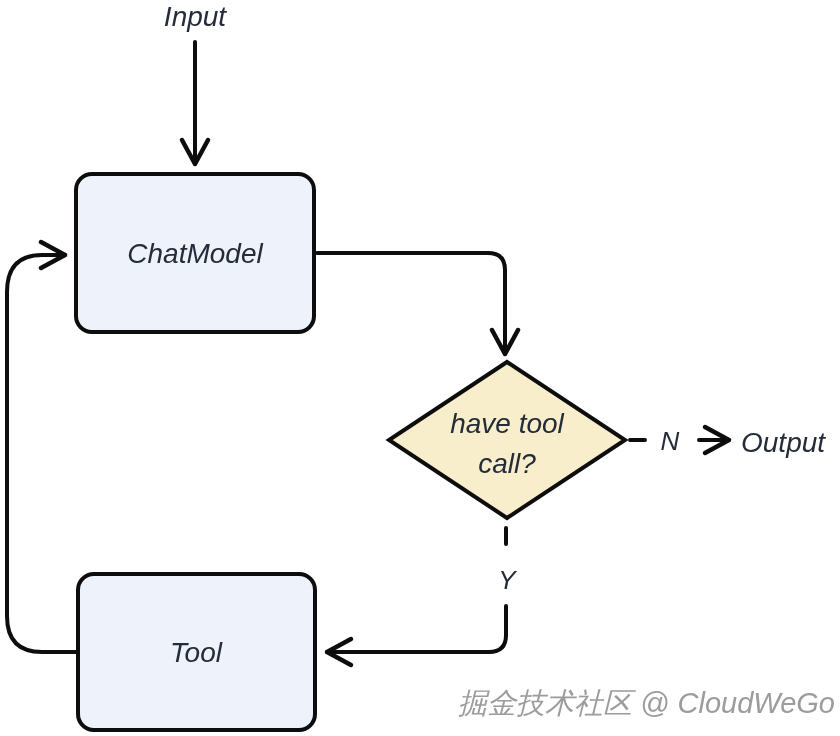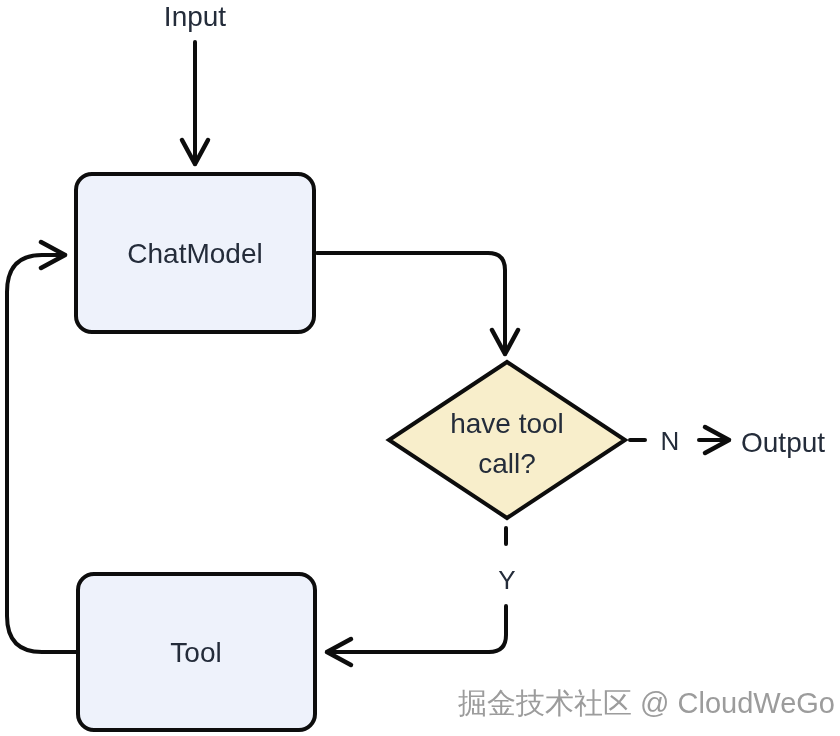--- a/index.html
+++ b/index.html
@@ -7,20 +7,21 @@
     padding: 0;
     width: 840px;
     height: 736px;
     background: #ffffff;
     overflow: hidden;
   }
   .canvas {
     width: 840px;
     height: 736px;
     position: relative;
+    font-style: italic;
   }
   svg {
     display: block;
     font-family: "Liberation Sans", "DejaVu Sans", sans-serif;
   }
   .edge {
     fill: none;
     stroke-width: 4;
     stroke-linecap: round;
     stroke-linejoin: round;

